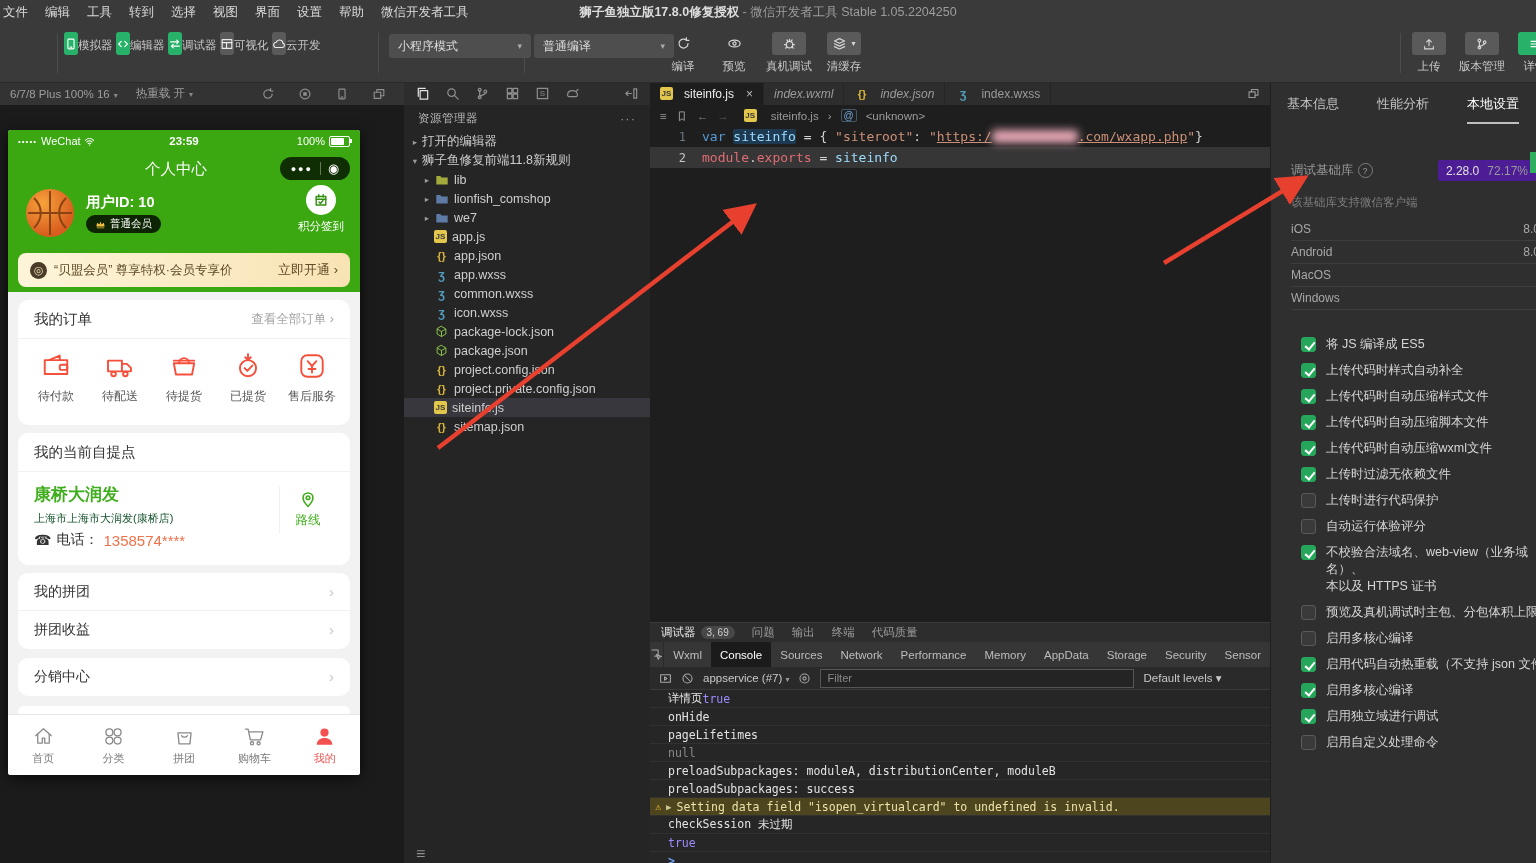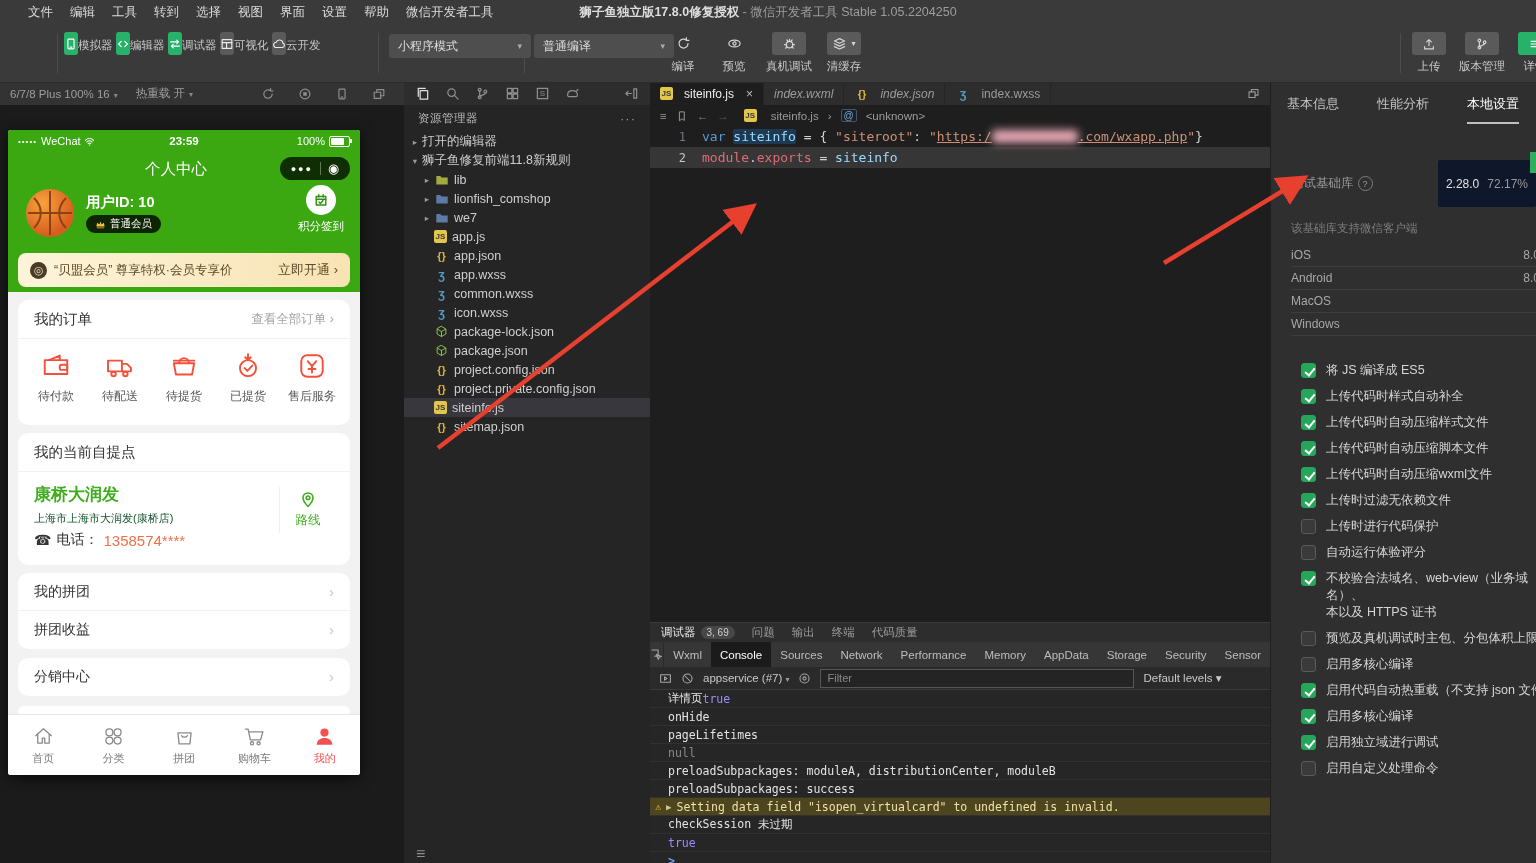--- a/index.html
+++ b/index.html
@@ -2,21 +2,21 @@
 <html><head>
 <meta charset="utf-8">
 <style>
   html,body{margin:0;padding:0;background:#111;}
   .app{position:relative;width:1536px;height:863px;background:#252526;overflow:hidden;
        font-family:"Liberation Sans",sans-serif;color:#ccc;-webkit-font-smoothing:antialiased;}
   svg{display:block}
   .ic-svg{stroke:currentColor;fill:none;stroke-width:1.3;stroke-linecap:round;stroke-linejoin:round}
 
   
-  .titlebar{position:absolute;left:0;top:0;width:100%;height:25px;background:#3a3a3a;display:flex;align-items:center;padding-left:28px;box-sizing:border-box;z-index:20}
+  .titlebar{position:absolute;left:0;top:0;width:100%;height:25px;background:#3a3a3a;display:flex;align-items:center;padding-left:3px;box-sizing:border-box;z-index:20}
   .menu-item{font-size:12.5px;color:#dcdcdc;margin-right:17px;white-space:nowrap}
   .win-title{position:absolute;left:0;right:0;text-align:center;font-size:12.5px;color:#9c9c9c;pointer-events:none}
   .win-title b{color:#dddddd;font-weight:bold}
 
   
   .toolbar{position:absolute;left:0;top:25px;width:100%;height:57px;background:#3a3a3a;border-bottom:1px solid #2a2a2a;z-index:15}
   .vsep{position:absolute;top:8px;width:1px;height:40px;background:#4d4d4d}
   .tgroup{position:absolute;display:flex;align-items:flex-start}
   .tbtn{display:flex;flex-direction:row;align-items:center;width:46px;cursor:pointer}
   .tbtn .ic{width:38px;height:23px;border-radius:3px;background:#5a5a5a;color:#eaeaea;display:flex;align-items:center;justify-content:center;font-size:11px}
@@ -141,21 +141,21 @@
   .cline.warn .exp{color:#cfc68f;font-size:9px}
   .cline.prompt{border-bottom:none;color:#6ea0f5;font-weight:bold}
 
   
   .settings{position:absolute;left:1270px;top:82px;right:0;bottom:0;background:#2f2f2f;border-left:1px solid #1f1f1f;overflow:hidden}
   .stabs{display:flex;gap:38px;padding:13px 0 0 16px;font-size:13px;color:#c4c4c4}
   .stab{padding-bottom:9px;cursor:pointer;border-bottom:2px solid transparent}
   .stab.active{color:#fff;border-bottom-color:#bfbfbf}
   .librow{margin:36px 0 0 20px;display:flex;align-items:center;font-size:12.5px;color:#9a9a9a}
   .librow .q{display:inline-flex;width:13px;height:13px;border:1px solid #7d7d7d;border-radius:50%;font-size:9px;align-items:center;justify-content:center;margin-left:4px;color:#9a9a9a}
-  .libbox{margin-left:auto;background:#0f172a;border-radius:2px;height:21px;display:flex;align-items:center;padding:13px 8px;gap:8px;font-size:12px}
+  .libbox{margin-left:auto;background:#4c1d95;border-radius:2px;height:21px;display:flex;align-items:center;padding:0 8px;gap:8px;font-size:12px}
   .libbox .v{color:#e2e2e2}.libbox .p{color:#9a9a9a}
   .greensliver{position:absolute;right:0;top:70px;width:6px;height:21px;background:#2fae5f}
   .libnote{margin:14px 0 8px 20px;font-size:11.5px;color:#7f7f7f}
   .plat{margin:2px 0 0 20px}
   .platrow{height:22px;display:flex;align-items:center;border-bottom:1px solid #3d3d3d;font-size:12px;color:#a8a8a8}
   .platrow .pv{margin-left:auto;margin-right:-14px;white-space:nowrap}
   .opts{margin:26px 0 0 30px}
   .opt{display:flex;align-items:flex-start;margin-bottom:9px;font-size:12.5px;color:#d6d6d6;line-height:17px;cursor:pointer}
   .opt .txt{white-space:pre-line;overflow:hidden;max-width:216px;text-overflow:clip}
   .opt .txt.nowrap{white-space:nowrap}

